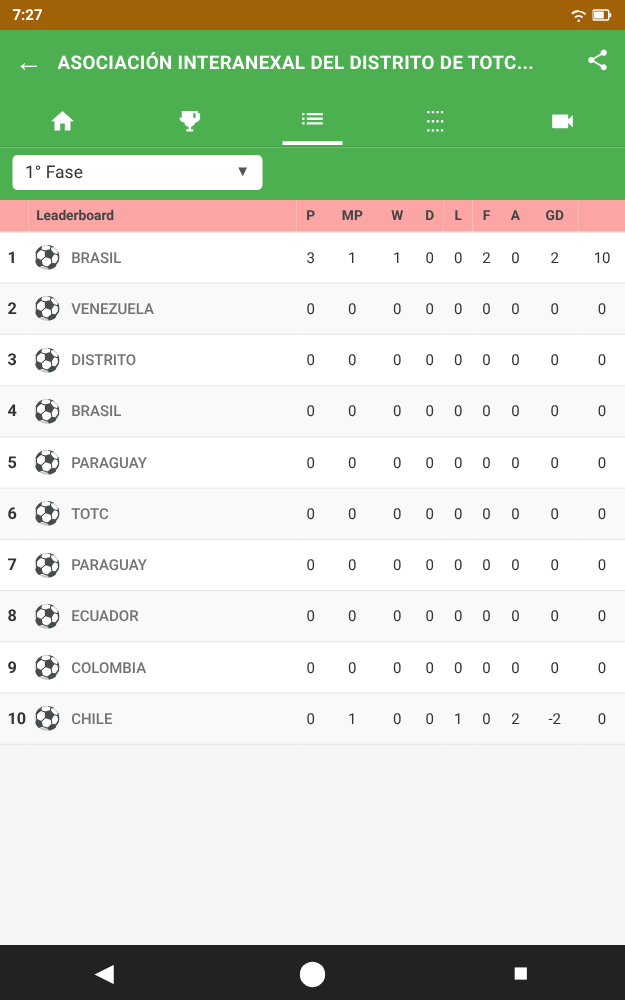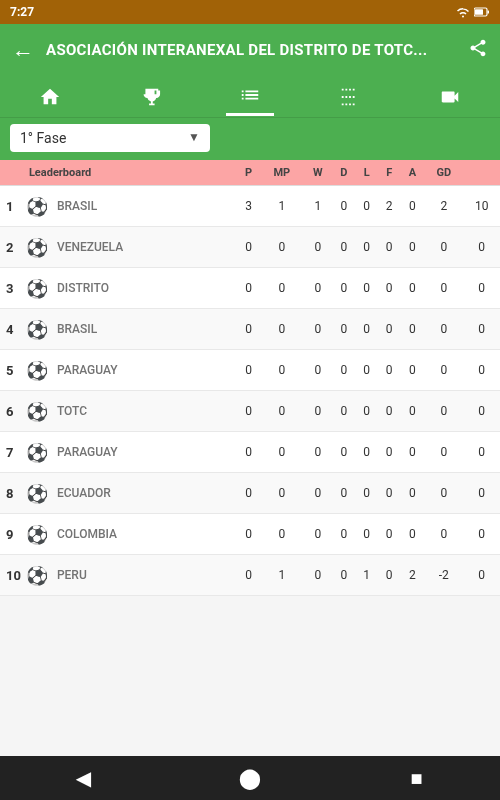--- a/index.html
+++ b/index.html
@@ -436,21 +436,21 @@
       <td>0</td>
       <td>0</td>
       <td>0</td>
       <td>0</td>
     </tr>
         <tr>
       <td class="rank-cell">10</td>
       <td>
         <div class="team-cell">
           <div class="team-icon">⚽</div>
-          <span class="team-name">PERU</span>
+          <span class="team-name">CHILE</span>
         </div>
       </td>
       <td>0</td>
       <td>1</td>
       <td>0</td>
       <td>0</td>
       <td>1</td>
       <td>0</td>
       <td>2</td>
       <td>-2</td>

